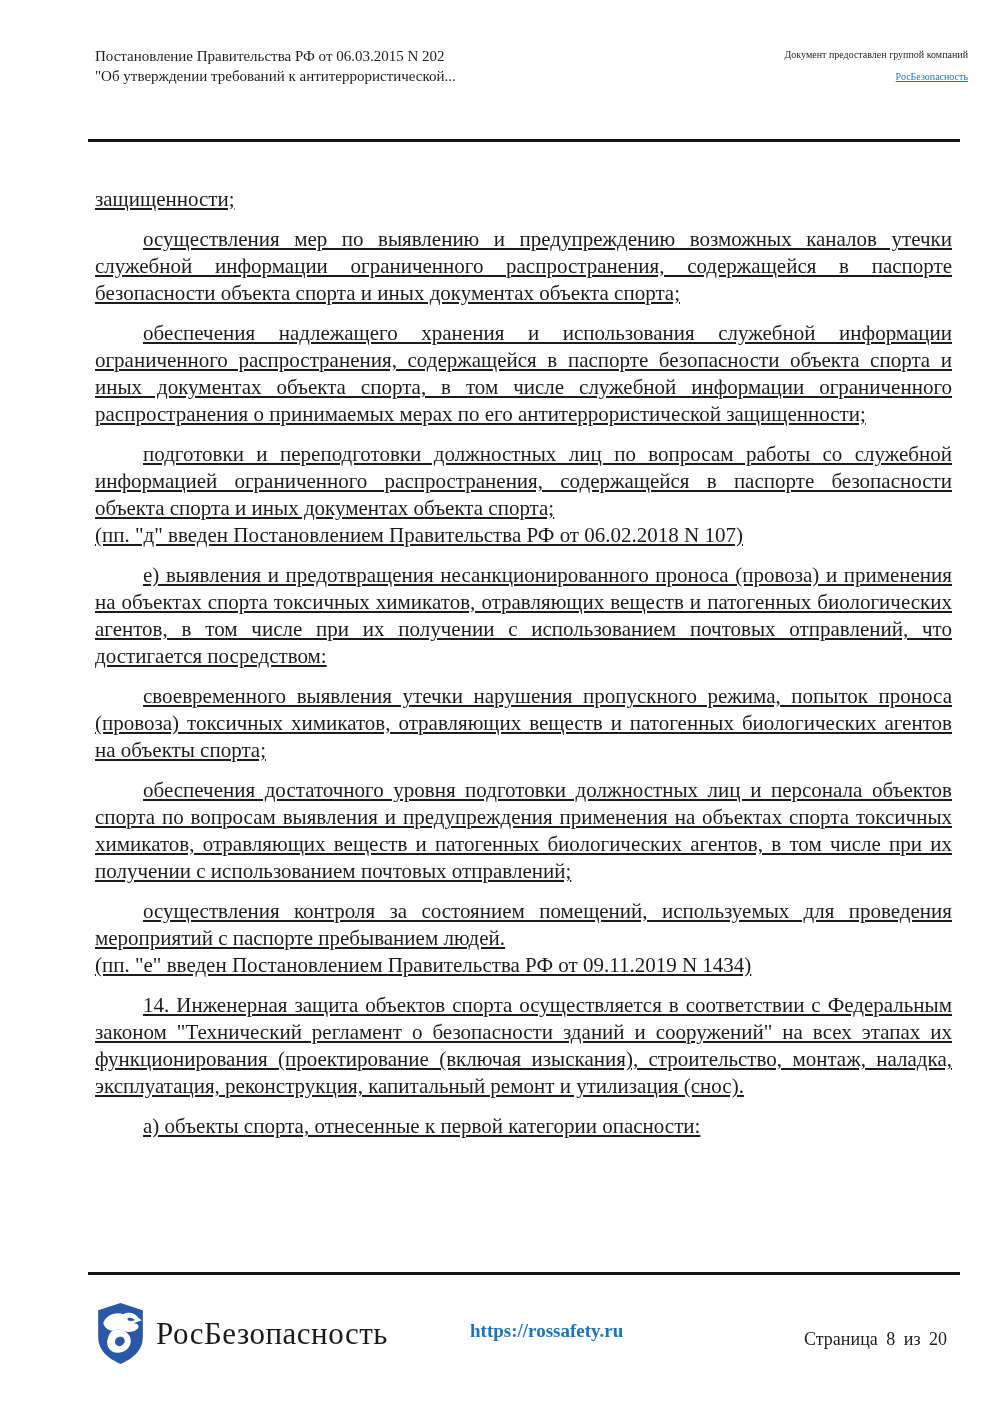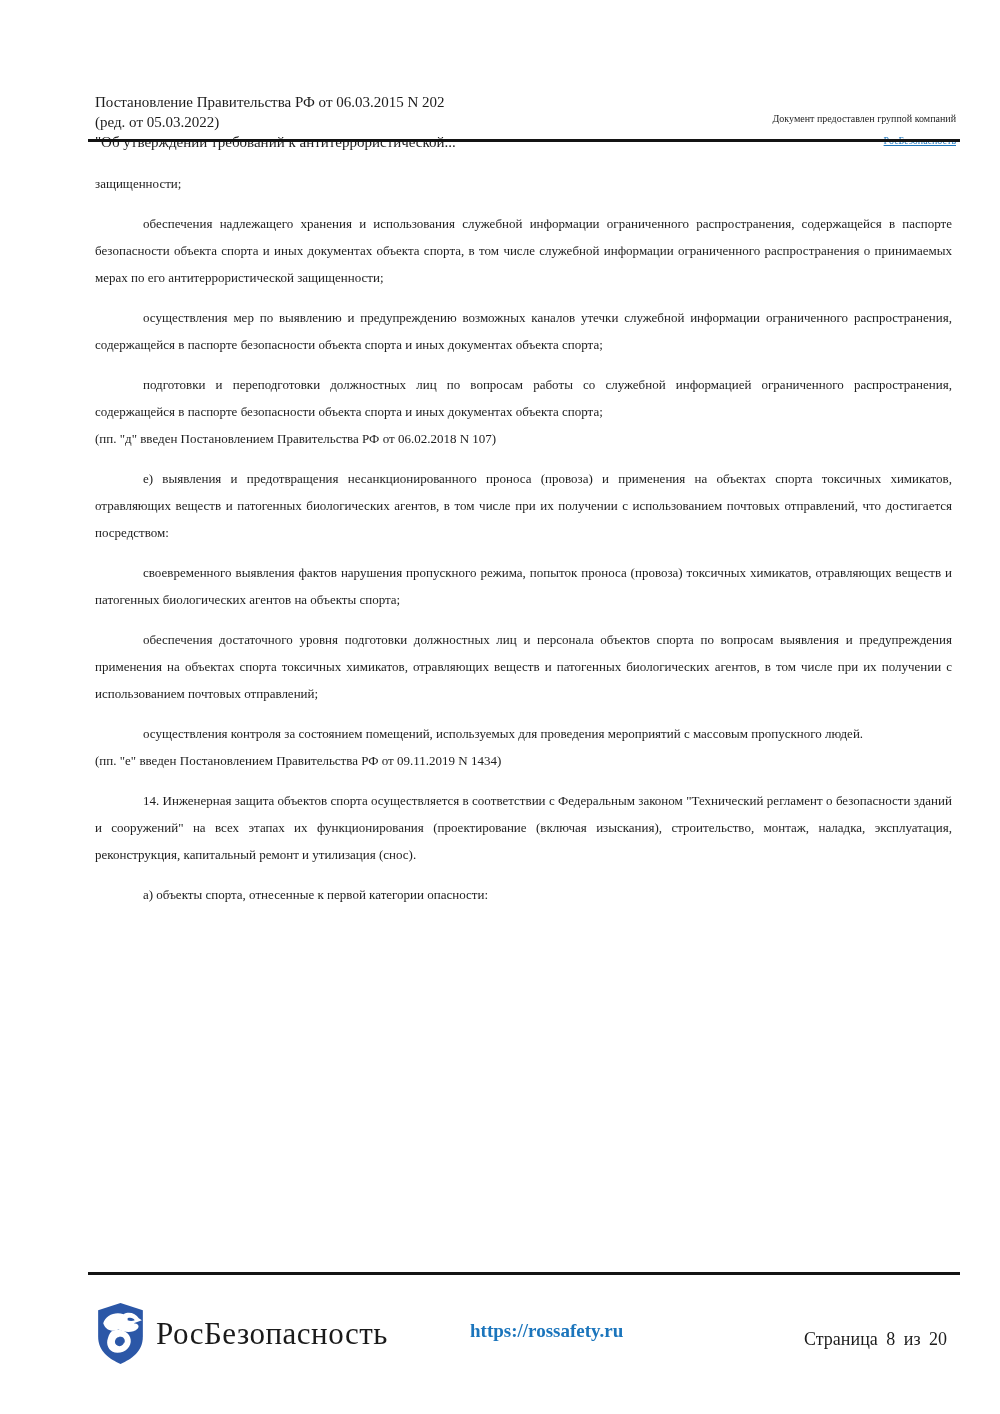--- a/index.html
+++ b/index.html
@@ -15,25 +15,24 @@
     width:1000px;
     height:1414px;
     background:#ffffff;
     font-family:"Liberation Serif", serif;
     color:var(--text-color);
     overflow:hidden;
   }
   
   .header{
     position:absolute;
-    top:44px; left:95px; right:44px;
+    top:44px; left:95px; right:32px;
     display:flex;
     justify-content:space-between;
-    align-items:flex-end;
-    margin-top:48px;
+    align-items:center;
   }
   .header-left{
     font-size:15px;
     line-height:20px;
     max-width:520px;
   }
   .header-right{
     font-size:10px;
     line-height:22px;
     text-align:right;
@@ -45,25 +44,26 @@
     cursor:pointer;
   }
   .header-rule{
     position:absolute;
     top:139px; left:88px; right:40px;
     border-top:3px solid var(--rule-color);
   }
   
   .doc-body{
     position:absolute;
-    top:170px; left:95px;
+    top:186px; left:95px;
     width:857px;
-    font-size:13px;
+    font-size:21px;
     line-height:27px;
     text-align:justify;
+    text-decoration:underline;
   }
   .para{margin:0 0 13px 0;}
   .para-text{margin:0;}
   .para-text.indent{text-indent:48px;}
   .para-note{margin:0; text-indent:0; text-align:left;}
   
   .footer-rule{
     position:absolute;
     top:1272px; left:88px; right:40px;
     border-top:3px solid var(--rule-color);
@@ -105,69 +105,68 @@
   }
 </style>
 </head>
 <body>
 
 <div class="page">
 
   <div class="header">
     <div class="header-left">
       <div>Постановление Правительства РФ от 06.03.2015 N 202</div>
-      <div>(ред. от 05.03.2022)</div>
       <div>"Об утверждении требований к антитеррористической...</div>
     </div>
     <div class="header-right">
       <div>Документ предоставлен группой компаний</div>
       <div><a href="#">РосБезопасность</a></div>
     </div>
   </div>
   <div class="header-rule"></div>
 
   <div class="doc-body">
     <div class="para">
       <p class="para-text">защищенности;</p>
 
     </div>
 
     <div class="para">
-      <p class="para-text indent">обеспечения надлежащего хранения и использования служебной информации ограниченного распространения, содержащейся в паспорте безопасности объекта спорта и иных документах объекта спорта, в том числе служебной информации ограниченного распространения о принимаемых мерах по его антитеррористической защищенности;</p>
+      <p class="para-text indent">осуществления мер по выявлению и предупреждению возможных каналов утечки служебной информации ограниченного распространения, содержащейся в паспорте безопасности объекта спорта и иных документах объекта спорта;</p>
 
     </div>
 
     <div class="para">
-      <p class="para-text indent">осуществления мер по выявлению и предупреждению возможных каналов утечки служебной информации ограниченного распространения, содержащейся в паспорте безопасности объекта спорта и иных документах объекта спорта;</p>
+      <p class="para-text indent">обеспечения надлежащего хранения и использования служебной информации ограниченного распространения, содержащейся в паспорте безопасности объекта спорта и иных документах объекта спорта, в том числе служебной информации ограниченного распространения о принимаемых мерах по его антитеррористической защищенности;</p>
 
     </div>
 
     <div class="para">
       <p class="para-text indent">подготовки и переподготовки должностных лиц по вопросам работы со служебной информацией ограниченного распространения, содержащейся в паспорте безопасности объекта спорта и иных документах объекта спорта;</p>
       <p class="para-note">(пп. "д" введен Постановлением Правительства РФ от 06.02.2018 N 107)</p>
     </div>
 
     <div class="para">
       <p class="para-text indent">е) выявления и предотвращения несанкционированного проноса (провоза) и применения на объектах спорта токсичных химикатов, отравляющих веществ и патогенных биологических агентов, в том числе при их получении с использованием почтовых отправлений, что достигается посредством:</p>
 
     </div>
 
 
     <div class="para">
-      <p class="para-text indent">своевременного выявления фактов нарушения пропускного режима, попыток проноса (провоза) токсичных химикатов, отравляющих веществ и патогенных биологических агентов на объекты спорта;</p>
+      <p class="para-text indent">своевременного выявления утечки нарушения пропускного режима, попыток проноса (провоза) токсичных химикатов, отравляющих веществ и патогенных биологических агентов на объекты спорта;</p>
 
     </div>
 
     <div class="para">
       <p class="para-text indent">обеспечения достаточного уровня подготовки должностных лиц и персонала объектов спорта по вопросам выявления и предупреждения применения на объектах спорта токсичных химикатов, отравляющих веществ и патогенных биологических агентов, в том числе при их получении с использованием почтовых отправлений;</p>
 
     </div>
 
     <div class="para">
-      <p class="para-text indent">осуществления контроля за состоянием помещений, используемых для проведения мероприятий с массовым пропускного людей.</p>
+      <p class="para-text indent">осуществления контроля за состоянием помещений, используемых для проведения мероприятий с паспорте пребыванием людей.</p>
       <p class="para-note">(пп. "е" введен Постановлением Правительства РФ от 09.11.2019 N 1434)</p>
     </div>
 
     <div class="para">
       <p class="para-text indent">14. Инженерная защита объектов спорта осуществляется в соответствии с Федеральным законом "Технический регламент о безопасности зданий и сооружений" на всех этапах их функционирования (проектирование (включая изыскания), строительство, монтаж, наладка, эксплуатация, реконструкция, капитальный ремонт и утилизация (снос).</p>
 
     </div>
 
 
     <div class="para">

